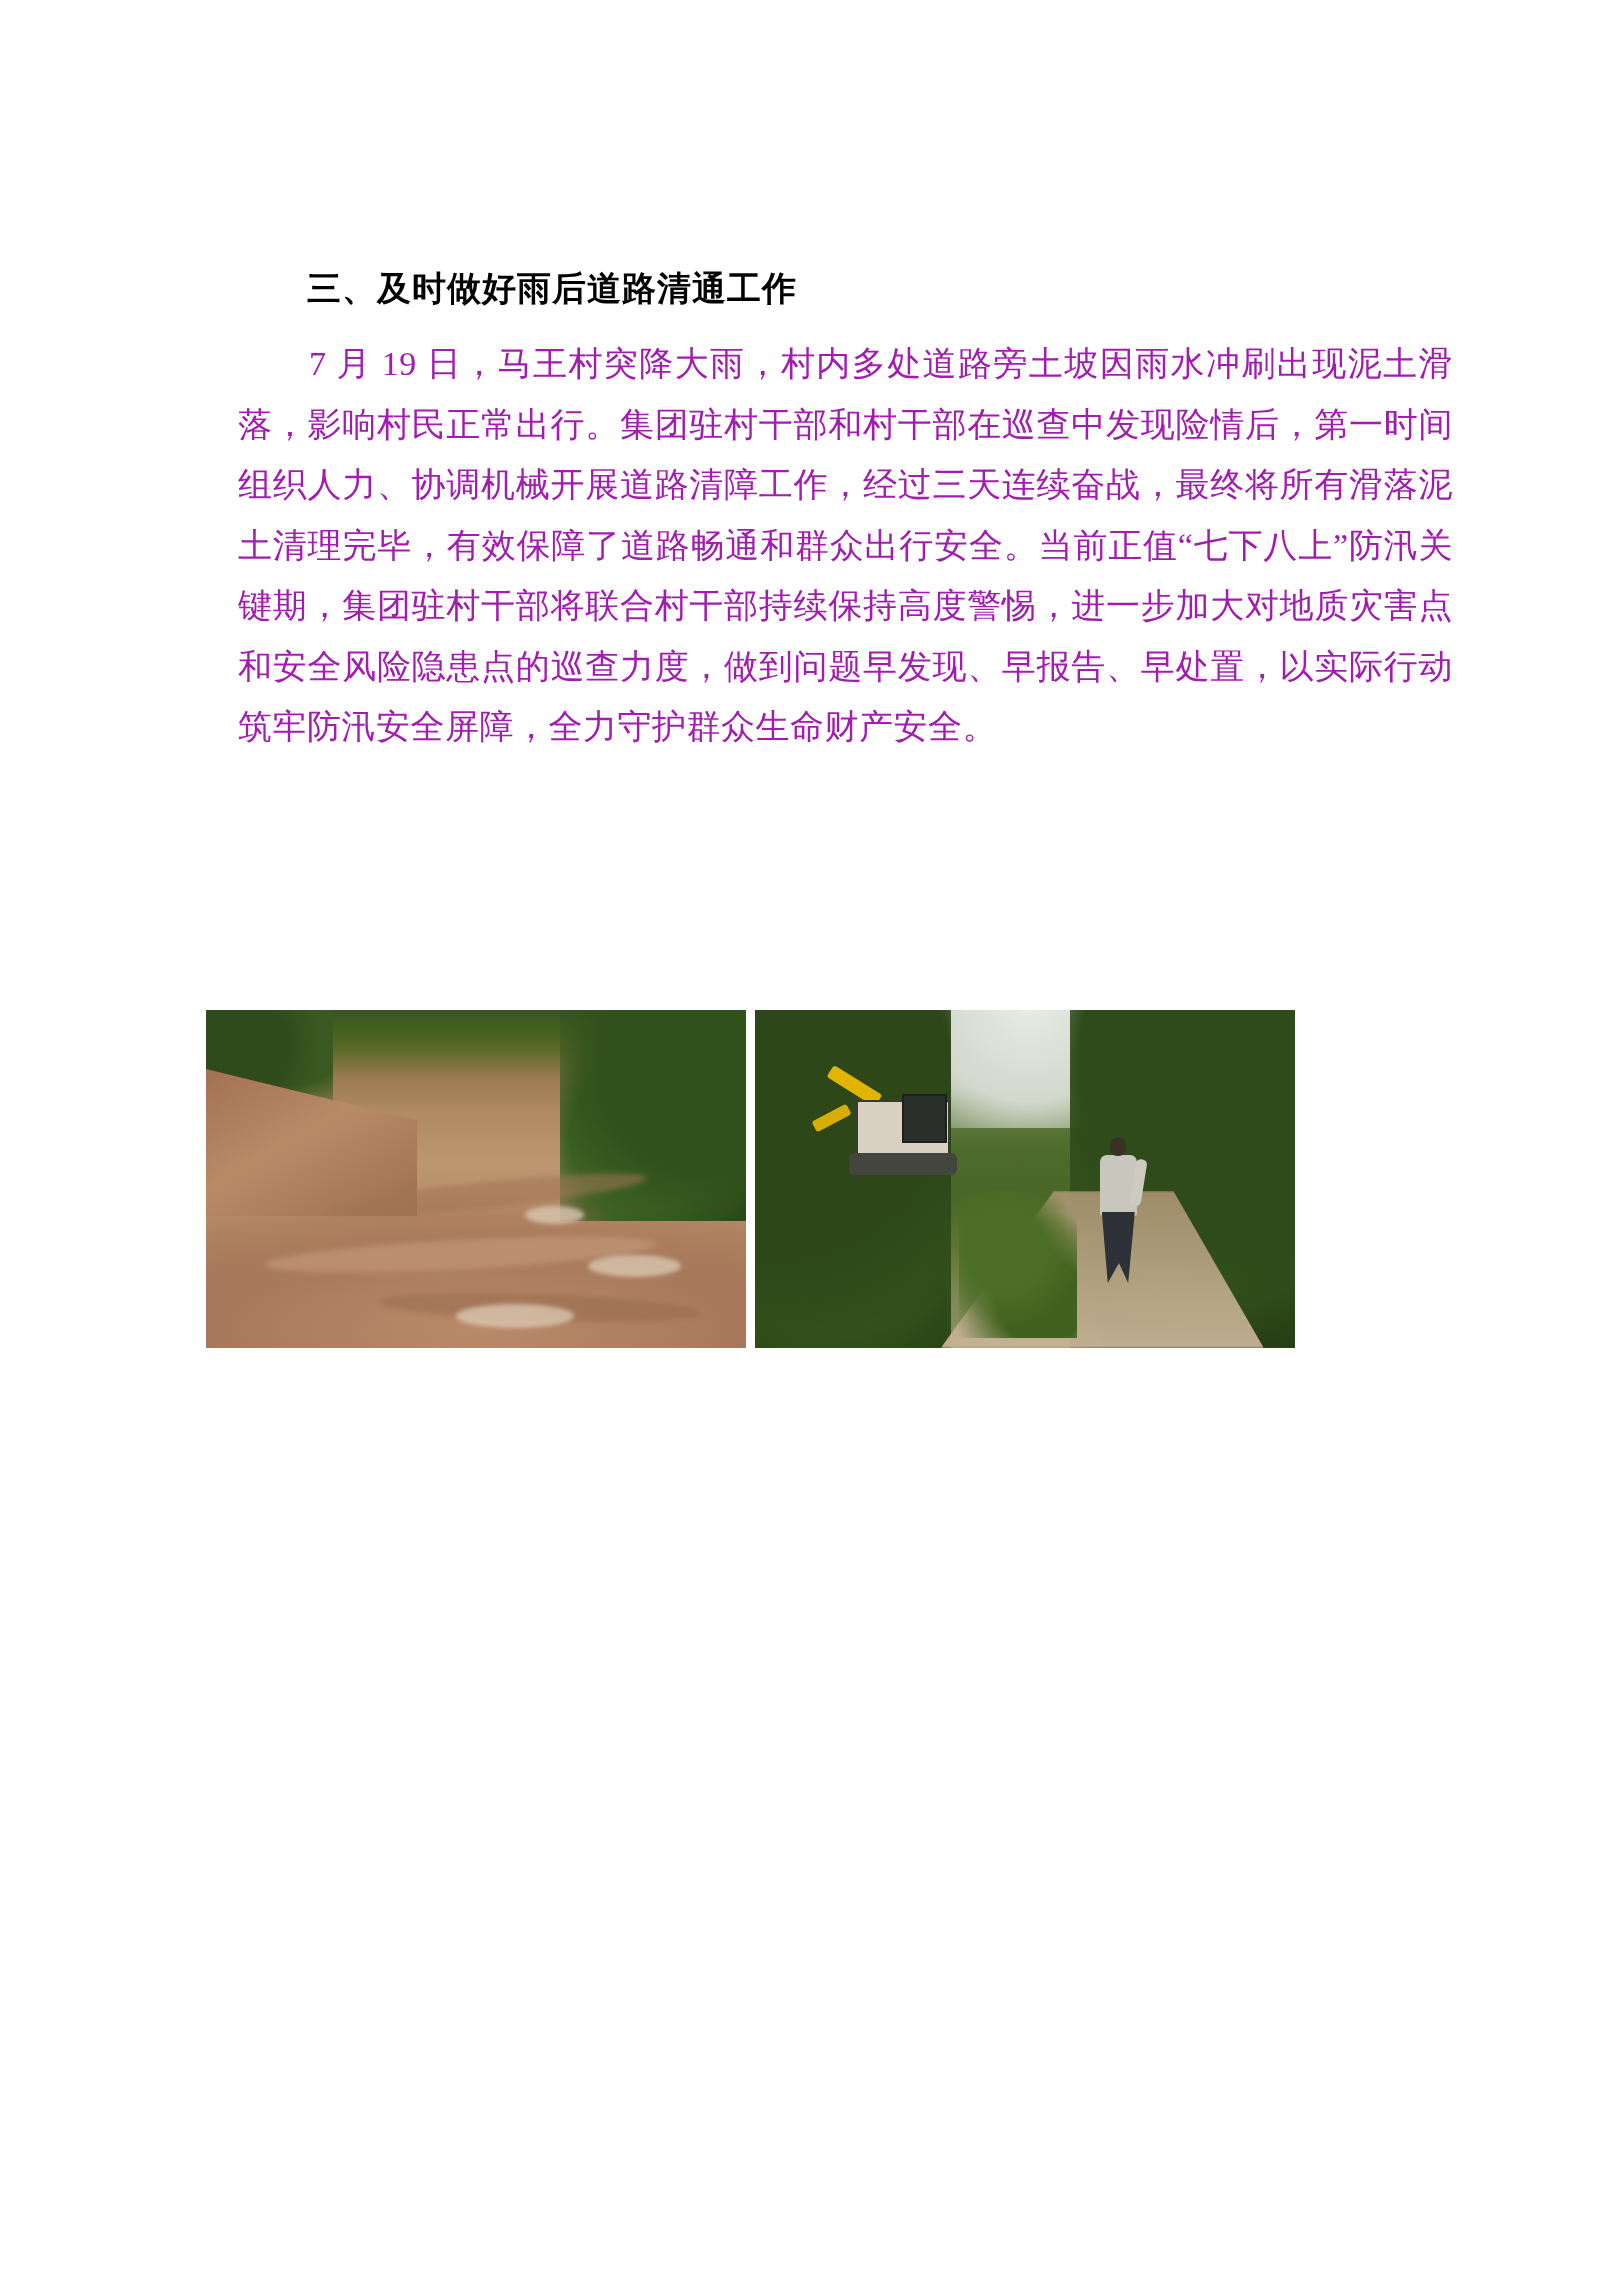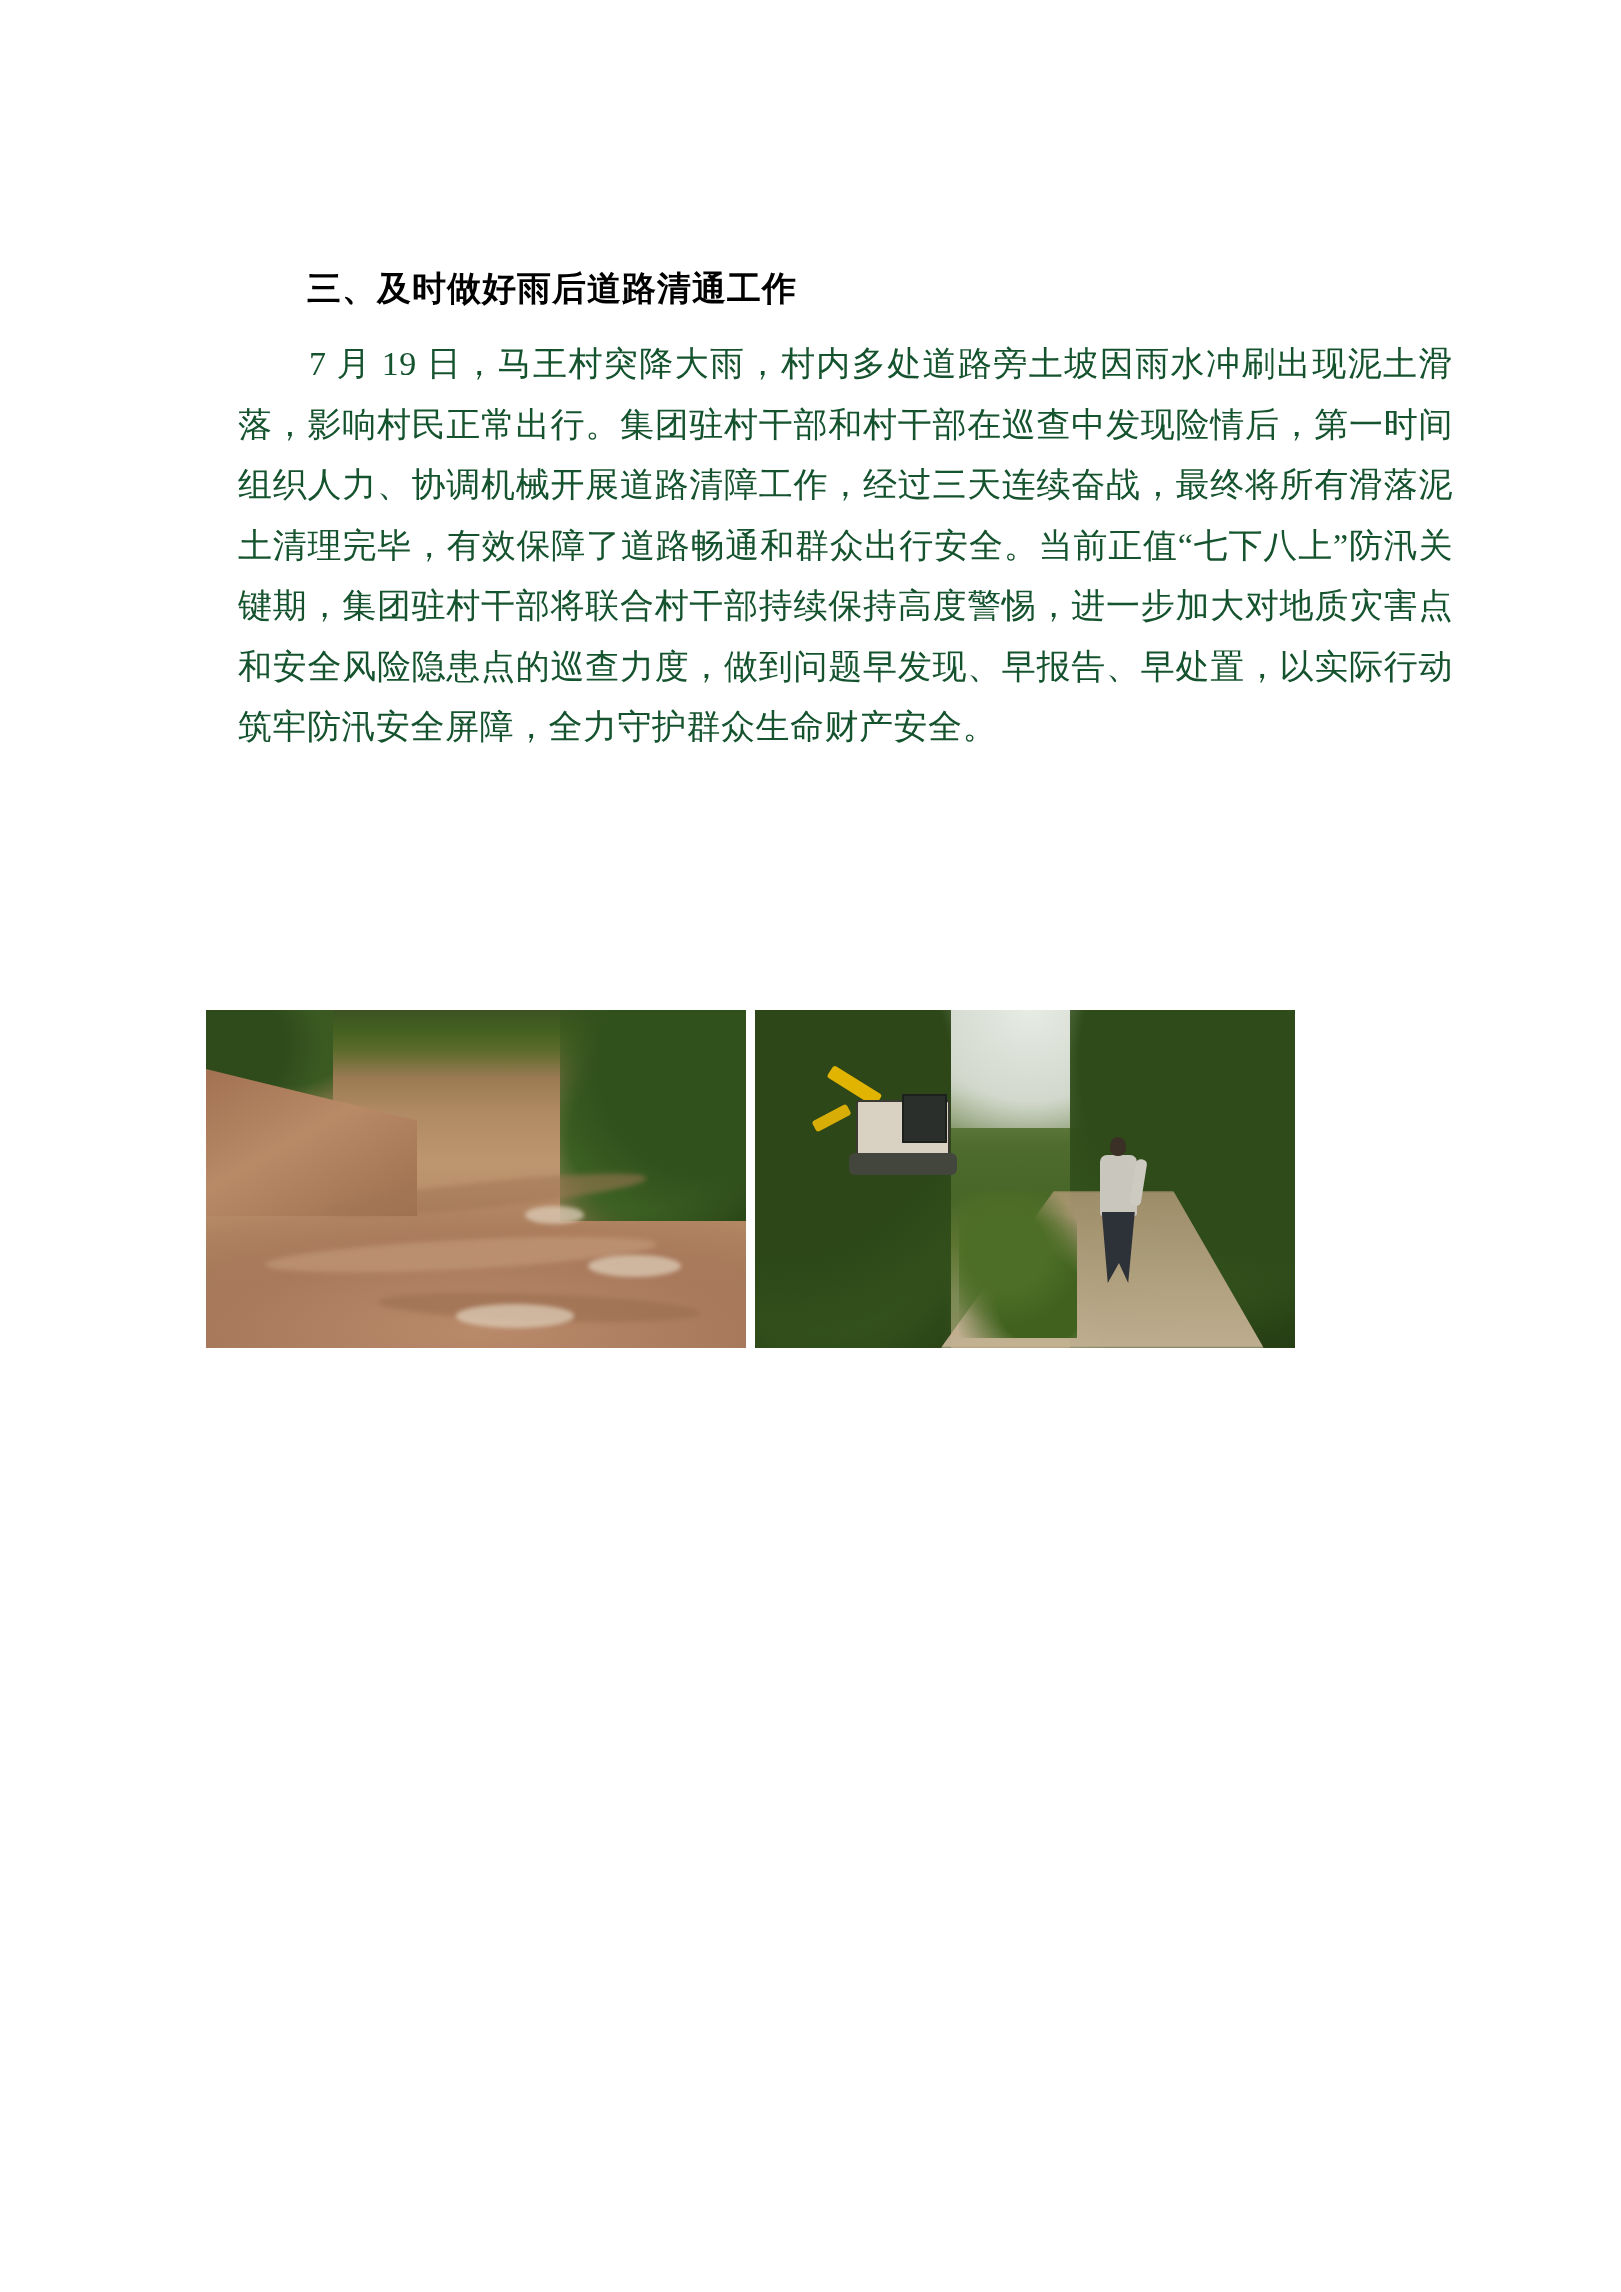--- a/index.html
+++ b/index.html
@@ -40,21 +40,21 @@
     color: #000;
   }
   .doc-para {
     font-size: 34px;
     line-height: 1.78;
     margin: 0;
     text-align: justify;
     text-justify: inter-ideograph;
     text-indent: 71px;
     letter-spacing: 0.5px;
-    color: #14532d;
+    color: #a21caf;
   }
   .images-row {
     position: absolute;
     left: 206px;
     top: 1010px;
     display: flex;
     gap: 8.8px;
   }
   .photo {
     width: 540px;

